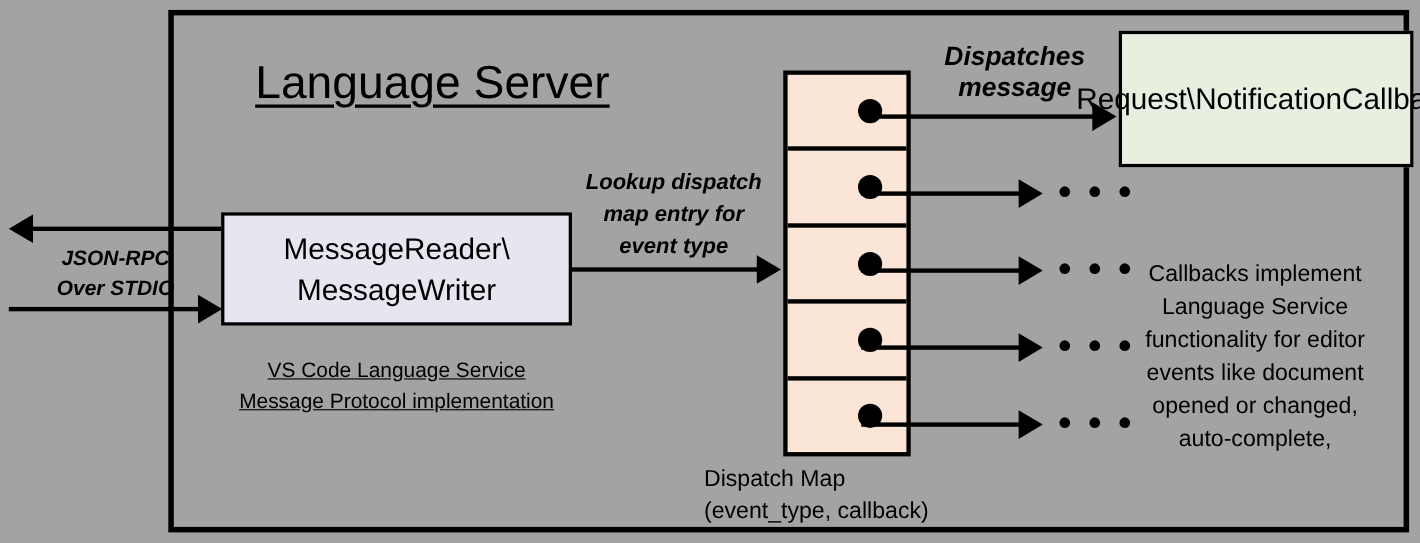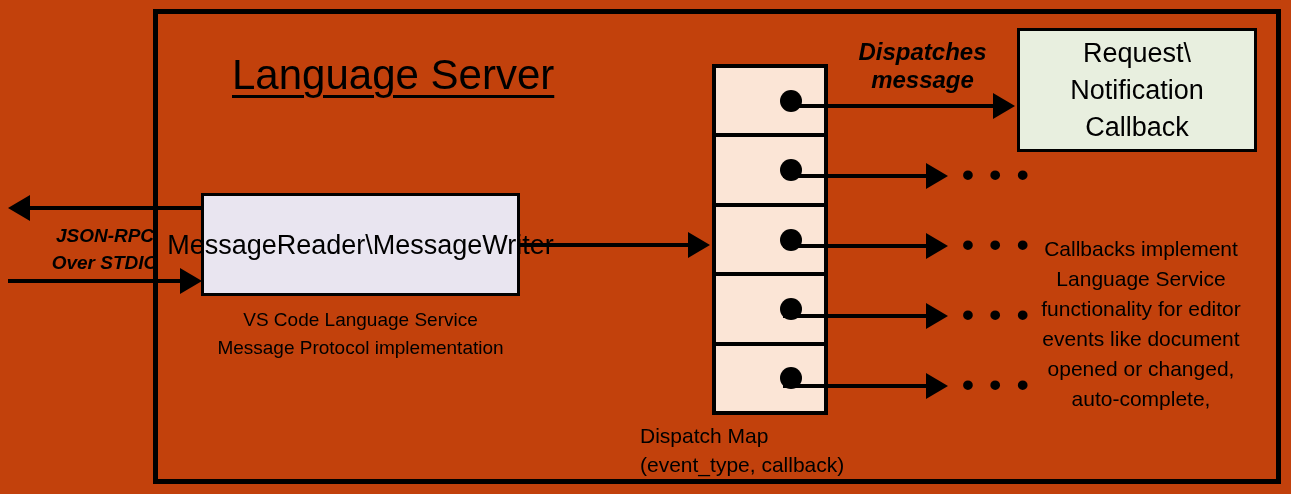--- a/index.html
+++ b/index.html
@@ -4,21 +4,21 @@
 <style>
   html, body {
     margin: 0;
     padding: 0;
     background: #ffffff;
   }
   #canvas {
     position: relative;
     width: 1291px;
     height: 494px;
-    background: #c2410c;
+    background: #a3a3a3;
     font-family: "Liberation Sans", sans-serif;
     color: #000000;
     overflow: hidden;
   }
   
   .outer-frame {
     position: absolute;
     left: 153px;
     top: 9px;
     width: 1128px;
@@ -43,36 +43,38 @@
   .msg-box {
     position: absolute;
     left: 201px;
     top: 193px;
     width: 319px;
     height: 103px;
     background: #e9e5f0;
     border: 3px solid #000000;
     box-sizing: border-box;
     display: flex;
+    flex-direction: column;
     align-items: center;
     justify-content: center;
   }
   .msg-box .line {
     font-size: 27px;
     line-height: 38px;
     white-space: nowrap;
   }
   .msg-caption {
     position: absolute;
     left: 201px;
-    top: 306px;
+    top: 324px;
     width: 319px;
     text-align: center;
     font-size: 19px;
     line-height: 28px;
+    text-decoration: underline;
   }
   
   .jsonrpc-label {
     position: absolute;
     left: 35px;
     top: 222px;
     width: 140px;
     text-align: center;
     font-size: 19px;
     line-height: 27px;
@@ -160,27 +162,27 @@
     font-size: 20px;
     line-height: 29px;
     font-style: italic;
     font-weight: bold;
   }
   
   .callback-box {
     position: absolute;
     left: 1017px;
     top: 28px;
-    width: 240px;
+    width: 268px;
     height: 124px;
     background: #e8efdf;
     border: 3px solid #000000;
     box-sizing: border-box;
     display: flex;
-    flex-direction: column;
+    flex-direction: row;
     align-items: center;
     justify-content: center;
   }
   .callback-box .line {
     font-size: 27px;
     line-height: 37px;
     white-space: nowrap;
   }
   .callback-caption {
     position: absolute;
@@ -226,20 +228,25 @@
     <div class="line">MessageReader\</div>
     <div class="line">MessageWriter</div>
   </div>
   <div class="msg-caption">
     <div>VS Code Language Service</div>
     <div>Message Protocol implementation</div>
   </div>
 
   <div class="hline" style="left:518px; top:243px; width:172px;"></div>
   <div class="arrow-right" style="left:688px; top:232px;"></div>
+  <div class="lookup-label">
+    <div>Lookup dispatch</div>
+    <div>map entry for</div>
+    <div>event type</div>
+  </div>
 
   <div class="dispatch-map">
     <div class="dispatch-cell">
       <span class="dispatch-dot"></span>
     </div>
     <div class="dispatch-cell">
       <span class="dispatch-dot"></span>
     </div>
     <div class="dispatch-cell">
       <span class="dispatch-dot"></span>

